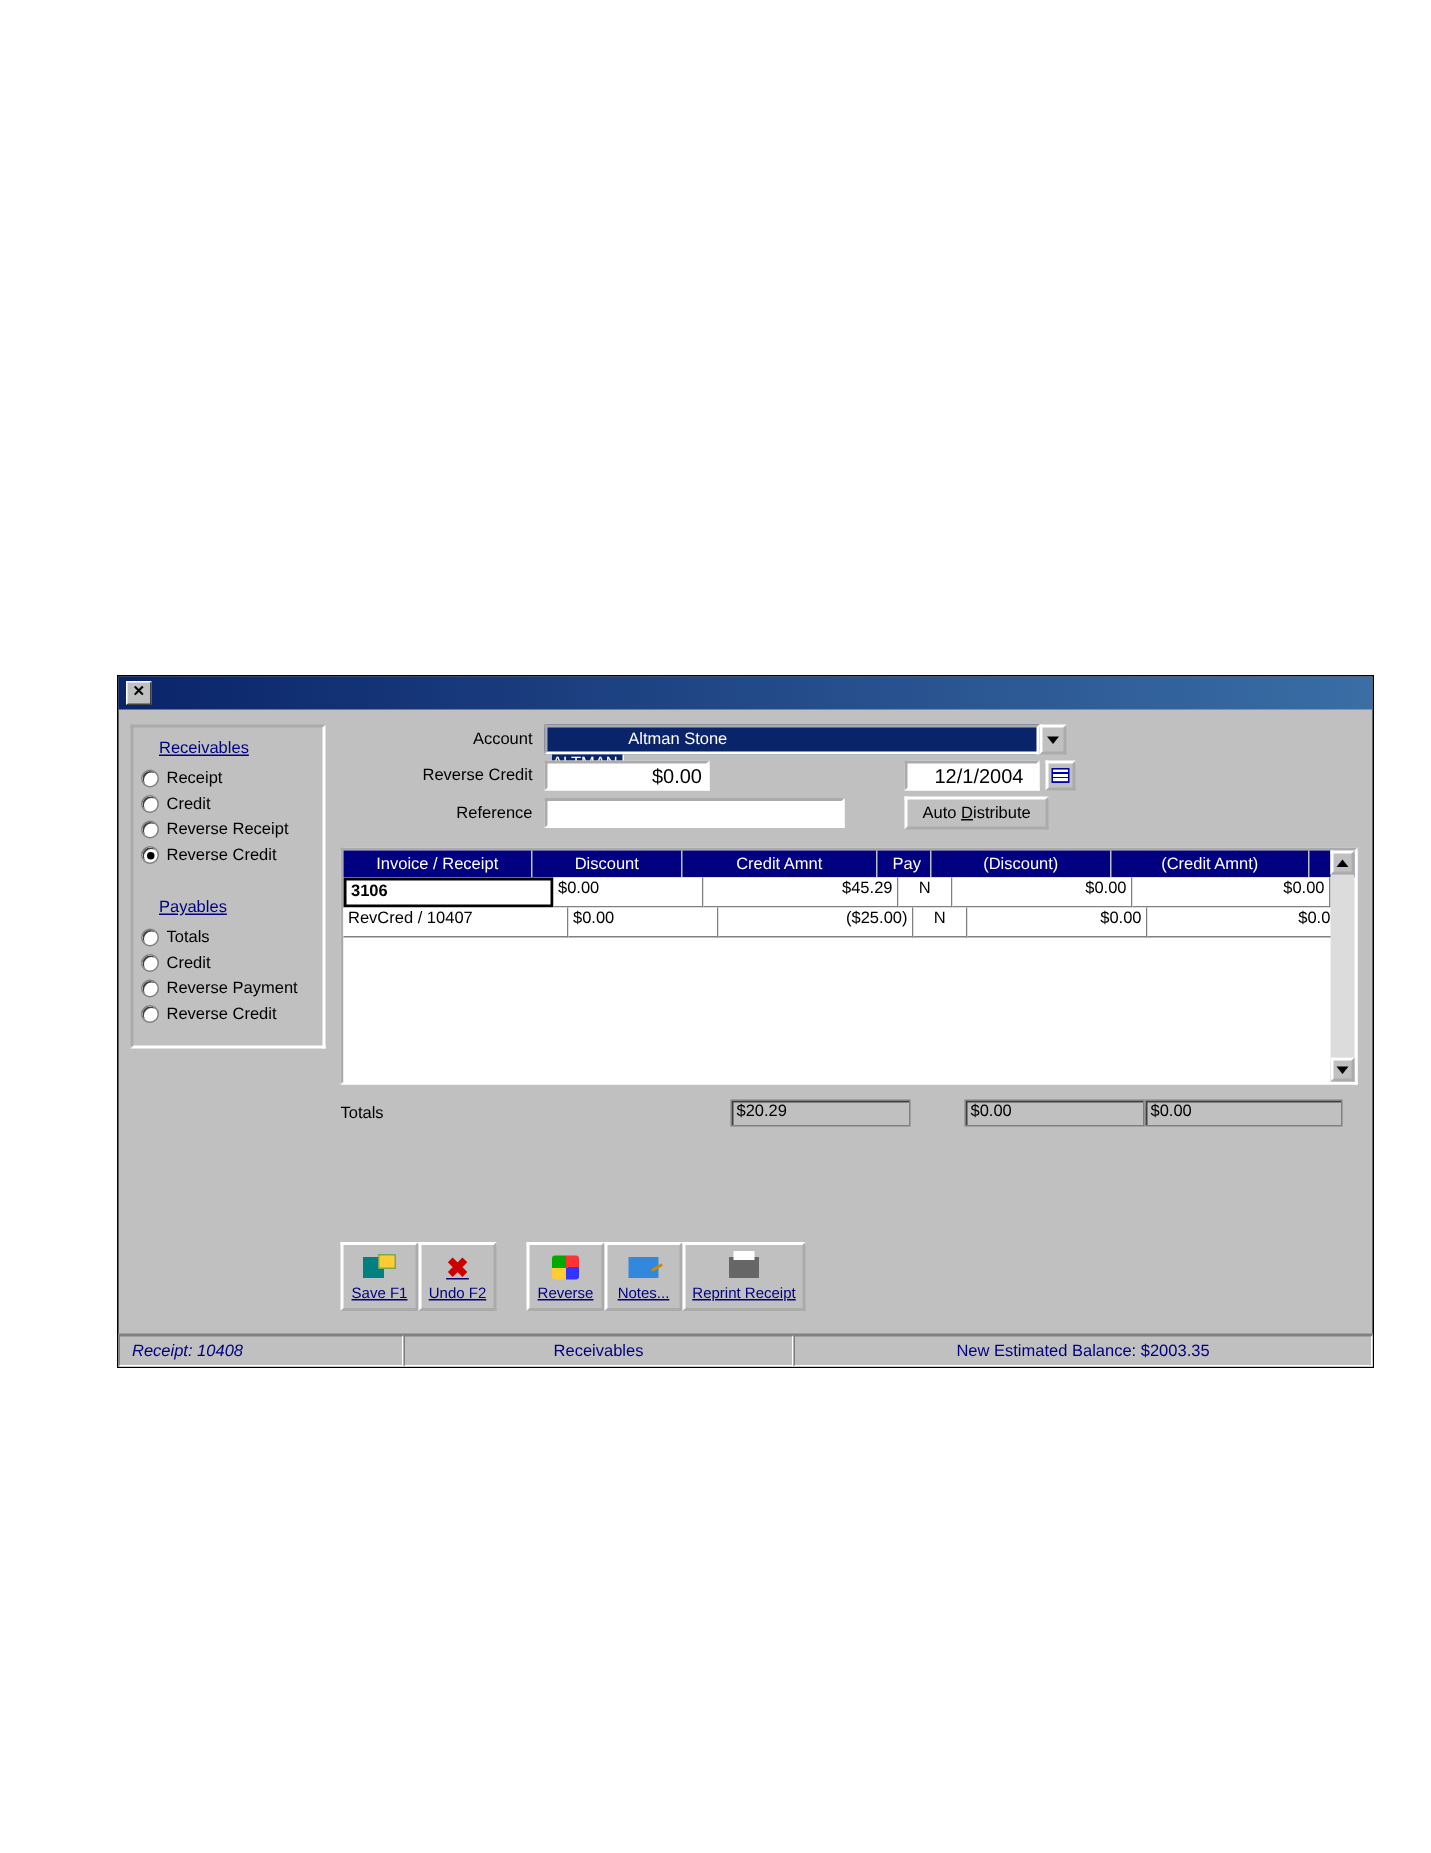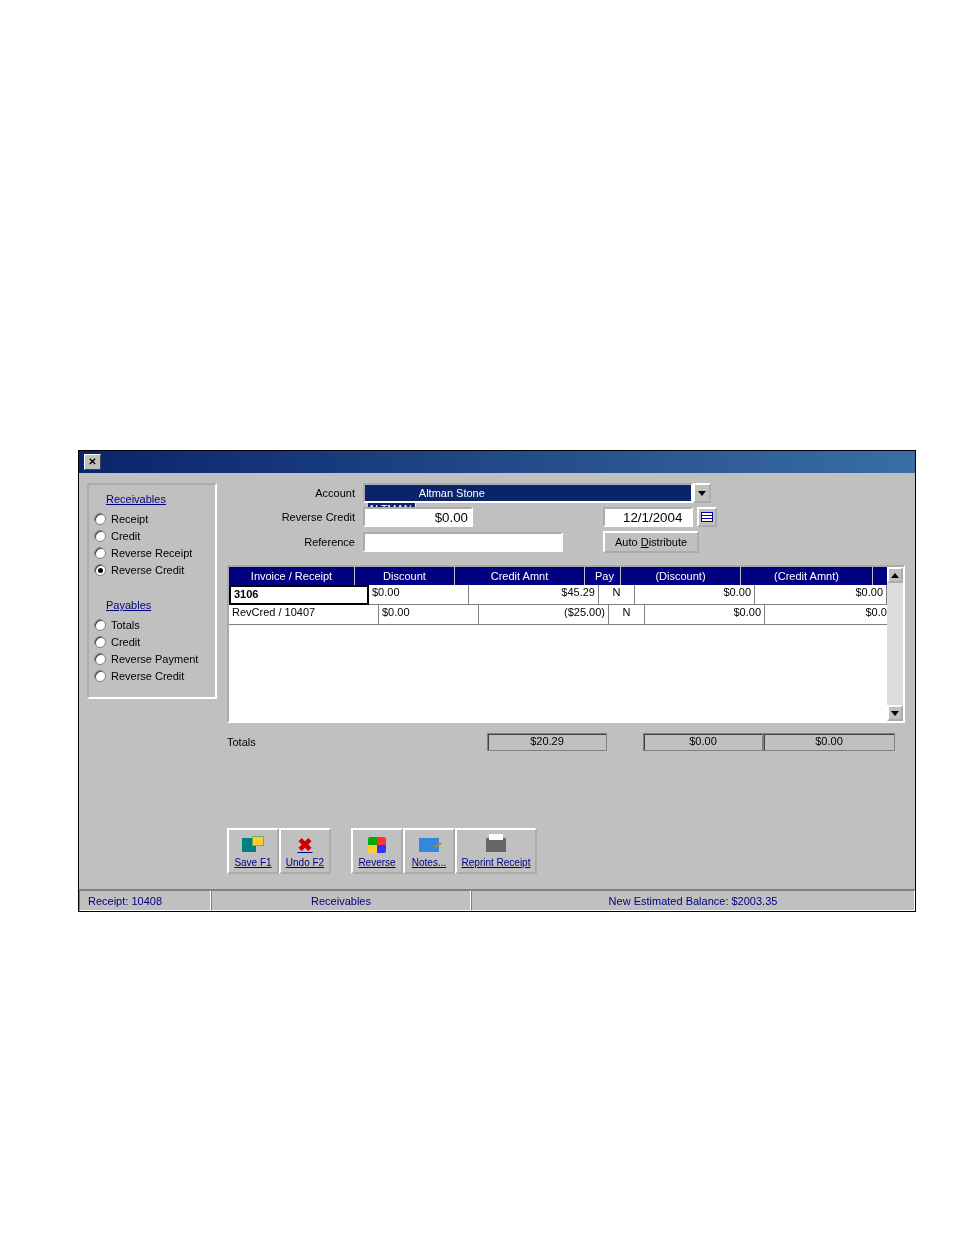--- a/index.html
+++ b/index.html
@@ -44,21 +44,21 @@
   .gc { border: 1px solid #808080; border-top: none; border-left: none; padding: 1px 3px; background: #fff; overflow: hidden; white-space: nowrap; }
   .gc.num { text-align: right; }
   .gc.ctr { text-align: center; }
   .scroll { position: absolute; right: 0; top: 0; bottom: 0; width: 16px; background: #dcdcdc; display: flex; flex-direction: column; justify-content: space-between; }
   .scrbtn { width: 16px; height: 16px; background: #c0c0c0; border: 2px outset #fff; display: flex; align-items: center; justify-content: center; cursor: pointer; }
   .triu { border-left: 4px solid transparent; border-right: 4px solid transparent; border-bottom: 5px solid #000; width: 0; height: 0; }
   .trid { border-left: 4px solid transparent; border-right: 4px solid transparent; border-top: 5px solid #000; width: 0; height: 0; }
 
   .totals { position: absolute; left: 148px; top: 260px; width: 678px; display: flex; align-items: center; }
   .totlabel { width: 260px; text-align: left; padding-right: 6px; }
-  .totbox { border: 1px solid #808080; box-shadow: inset 1px 1px 0 #404040; background: #c0c0c0; height: 18px; text-align: center; padding: 1px 3px; }
+  .totbox { border: 1px solid #808080; box-shadow: inset 1px 1px 0 #404040; background: #c0c0c0; height: 18px; text-align: left; padding: 1px 3px; }
 
   
   .toolbar { position: absolute; left: 148px; top: 355px; display: flex; gap: 0; }
   .tbtn { width: 52px; height: 46px; background: #c0c0c0; border: 2px outset #fff; display: flex; flex-direction: column; align-items: center; justify-content: center; cursor: pointer; color: #000080; text-decoration: underline; font-size: 10px; }
   .tbtn .ticon { width: 22px; height: 20px; margin-bottom: 2px; display: flex; align-items: center; justify-content: center; }
   .tbtn.wide { width: 82px; }
   .tgap { width: 20px; }
 
   
   .status { position: absolute; left: 0; bottom: 0; width: 100%; height: 22px; background: #c0c0c0; display: flex; border-top: 1px solid #808080; }
@@ -245,19 +245,19 @@
           <div class="ticon">
               <div class="print-icon"></div>
             </div>
           <span>Reprint Receipt</span>
         </div>
       </div>
 
     </div>
 
     <div class="status">
-      <div class="sseg" style="width:132px;">Receipt:  10408</div>
+      <div class="sseg" style="width:190px;font-style:italic;">Receipt:  10408</div>
       <div class="sseg" style="width:260px;justify-content:center;">Receivables</div>
       <div class="sseg" style="flex:1;justify-content:center;">New Estimated Balance:  $2003.35</div>
     </div>
 
   </div>
 </div>
 
 </body></html>

